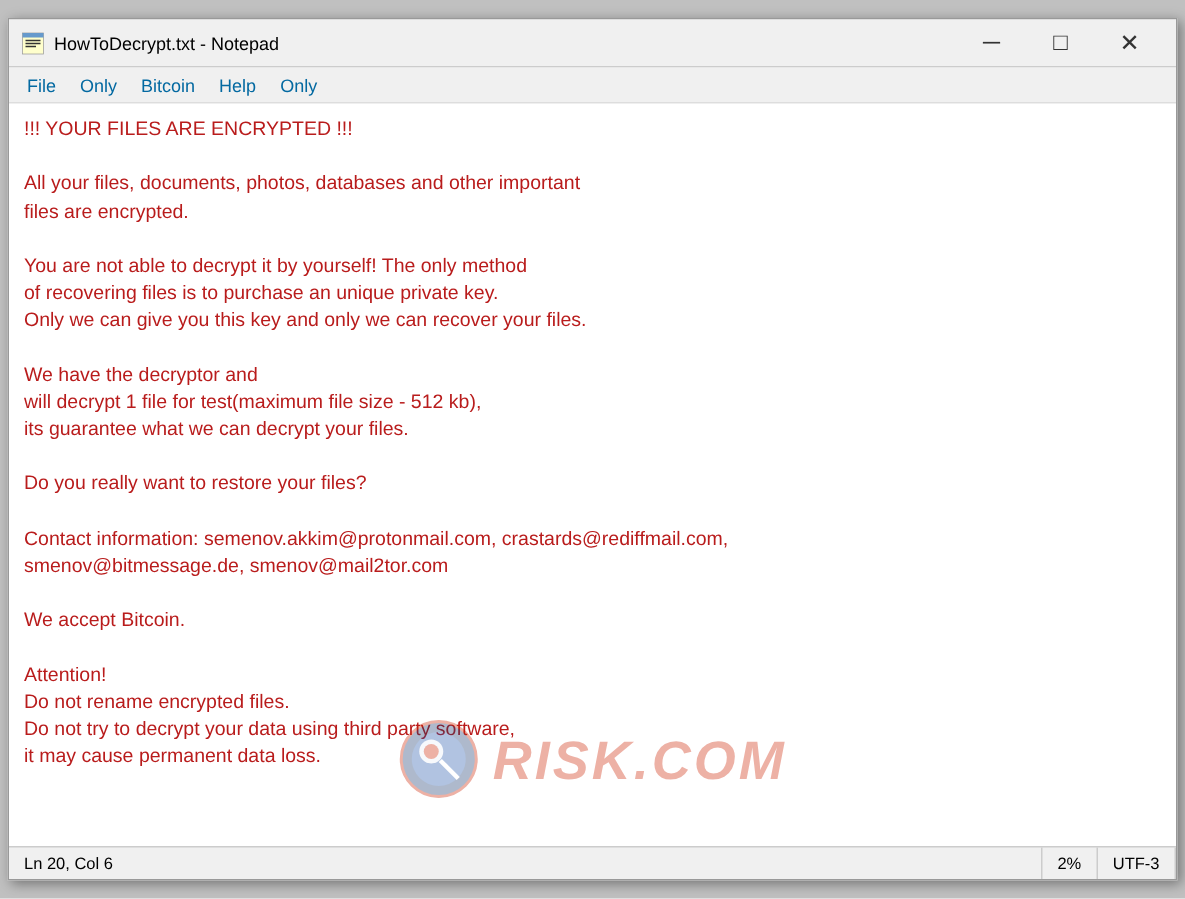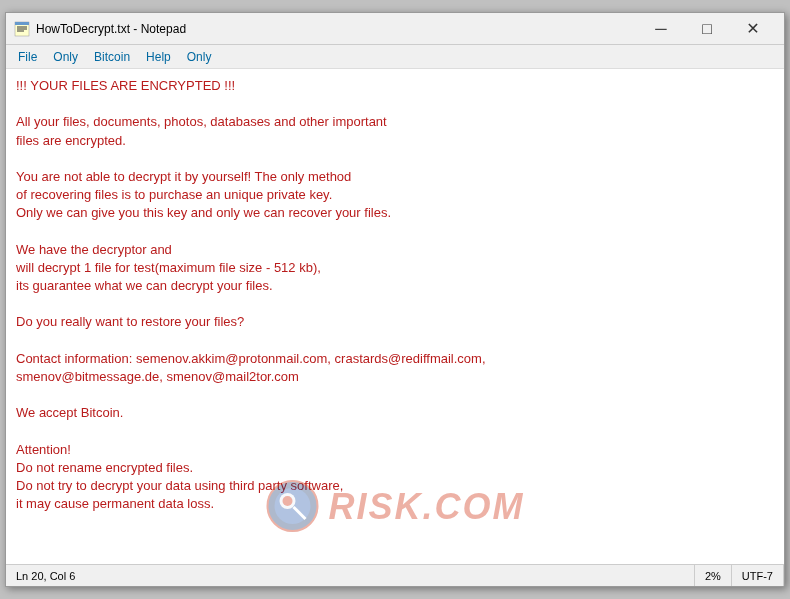--- a/index.html
+++ b/index.html
@@ -250,16 +250,16 @@
   </div>
 
   <div class="status-bar">
     <div class="status-section">
       <span>Ln 20, Col 6</span>
     </div>
     <div class="status-section">
       <span>2%</span>
     </div>
     <div class="status-section">
-      <span>UTF-7</span>
+      <span>UTF-3</span>
     </div>
   </div>
 </div>
 
 </body></html>

